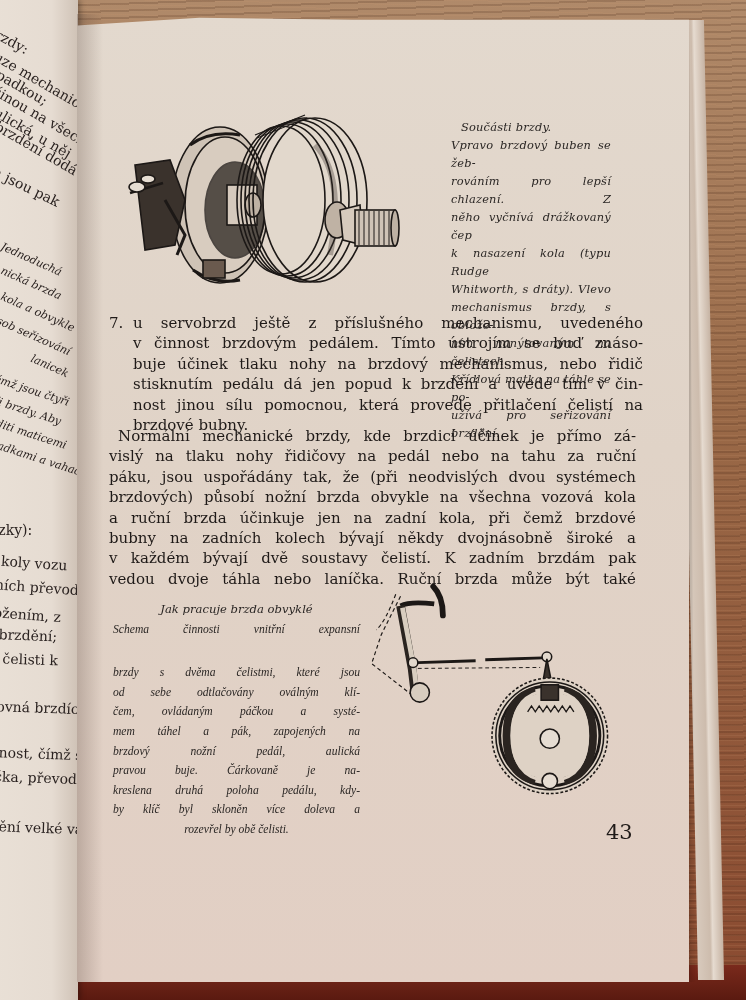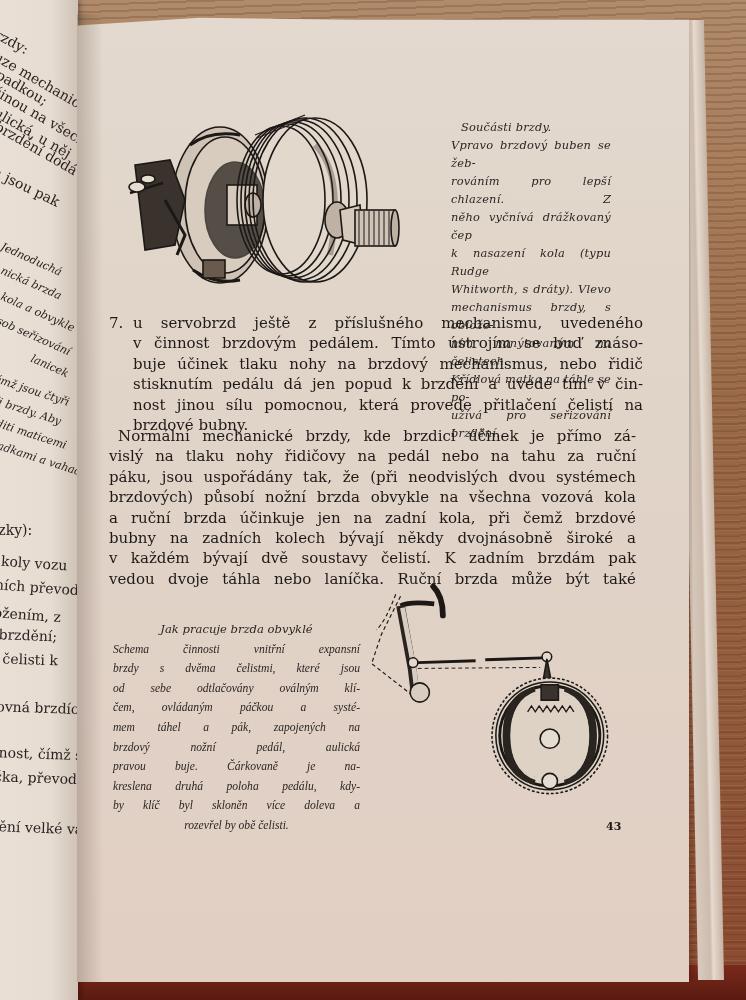--- a/index.html
+++ b/index.html
@@ -60,31 +60,31 @@
     position:absolute; font-family:"DejaVu Serif", serif; font-size:15px;
     line-height:20.4px; color:#1f1a18; white-space:nowrap;
   }
   .para7 { left:109px; top:313px; }
   .para7 .line { display:block; }
   .para2 { left:118px; top:426px; }
   .para2 .line { display:block; padding-left:0; }
   .jline { display:flex; justify-content:space-between; }
   
   .caption2 {
-    position:absolute; left:113px; top:620px; width:247px;
+    position:absolute; left:113px; top:600px; width:247px;
     font-family:"DejaVu Serif", serif; font-style:italic;
     font-size:11.6px; line-height:19.6px; color:#2a2624;
   }
   .caption2 .title { display:block; text-align:center; }
   .caption2 .line { display:flex; justify-content:space-between;font-family:Liberation Serif, serif; }
   .caption2 .line.last { justify-content:center; }
   .fig2 { position:absolute; left:362px; top:575px; width:260px; height:235px; }
   .page-number {
     position:absolute; left:606px; top:820px; font-family:"DejaVu Serif", serif;
-    font-weight:bold; font-size:11px; color:#1f1a18;
+    font-weight:normal; font-size:21px; color:#1f1a18;
   }
 </style>
 </head>
 <body>
 
 <div class="table-top"></div>
 <div class="table-bottom"></div>
 
 <div class="left-page" id="leftPage">
     <div class="left-line" style="left: 2px; top: 22px; transform: rotate(28deg); transform-origin: left top;">brzdy:</div>
@@ -204,21 +204,21 @@
       <div class="line" style="text-align: justify; text-align-last: justify; margin-left: -9px;">vedou dvoje táhla nebo laníčka. Ruční brzda může být také</div>
     </div>
 </div>
 
 <div class="caption2">
   <div id="cap2title">
       <span class="title">Jak pracuje brzda obvyklé</span>
     </div>
   <div id="cap2lines">
       <div class="line" style="display: block; text-align: justify; text-align-last: justify;">Schema činnosti vnitřní expansní</div>
-      <div class="line" style="display: block; text-align: justify; text-align-last: justify;">brzdy s dvěma čelistmi, které jsou</div>
+      <div class="line" style="display: block; text-align: justify; text-align-last: justify; margin-top: 24px;">brzdy s dvěma čelistmi, které jsou</div>
       <div class="line" style="display: block; text-align: justify; text-align-last: justify;">od sebe odtlačovány oválným klí-</div>
       <div class="line" style="display: block; text-align: justify; text-align-last: justify;">čem, ovládaným páčkou a systé-</div>
       <div class="line" style="display: block; text-align: justify; text-align-last: justify;">mem táhel a pák, zapojených na</div>
       <div class="line" style="display: block; text-align: justify; text-align-last: justify;">brzdový nožní pedál, aulická</div>
       <div class="line" style="display: block; text-align: justify; text-align-last: justify;">pravou buje. Čárkovaně je na-</div>
       <div class="line" style="display: block; text-align: justify; text-align-last: justify;">kreslena druhá poloha pedálu, kdy-</div>
       <div class="line" style="display: block; text-align: justify; text-align-last: justify;">by klíč byl skloněn více doleva a</div>
       <div class="line last" style="display: block; text-align: center; text-align-last: center;">rozevřel by obě čelisti.</div>
     </div>
 </div>

